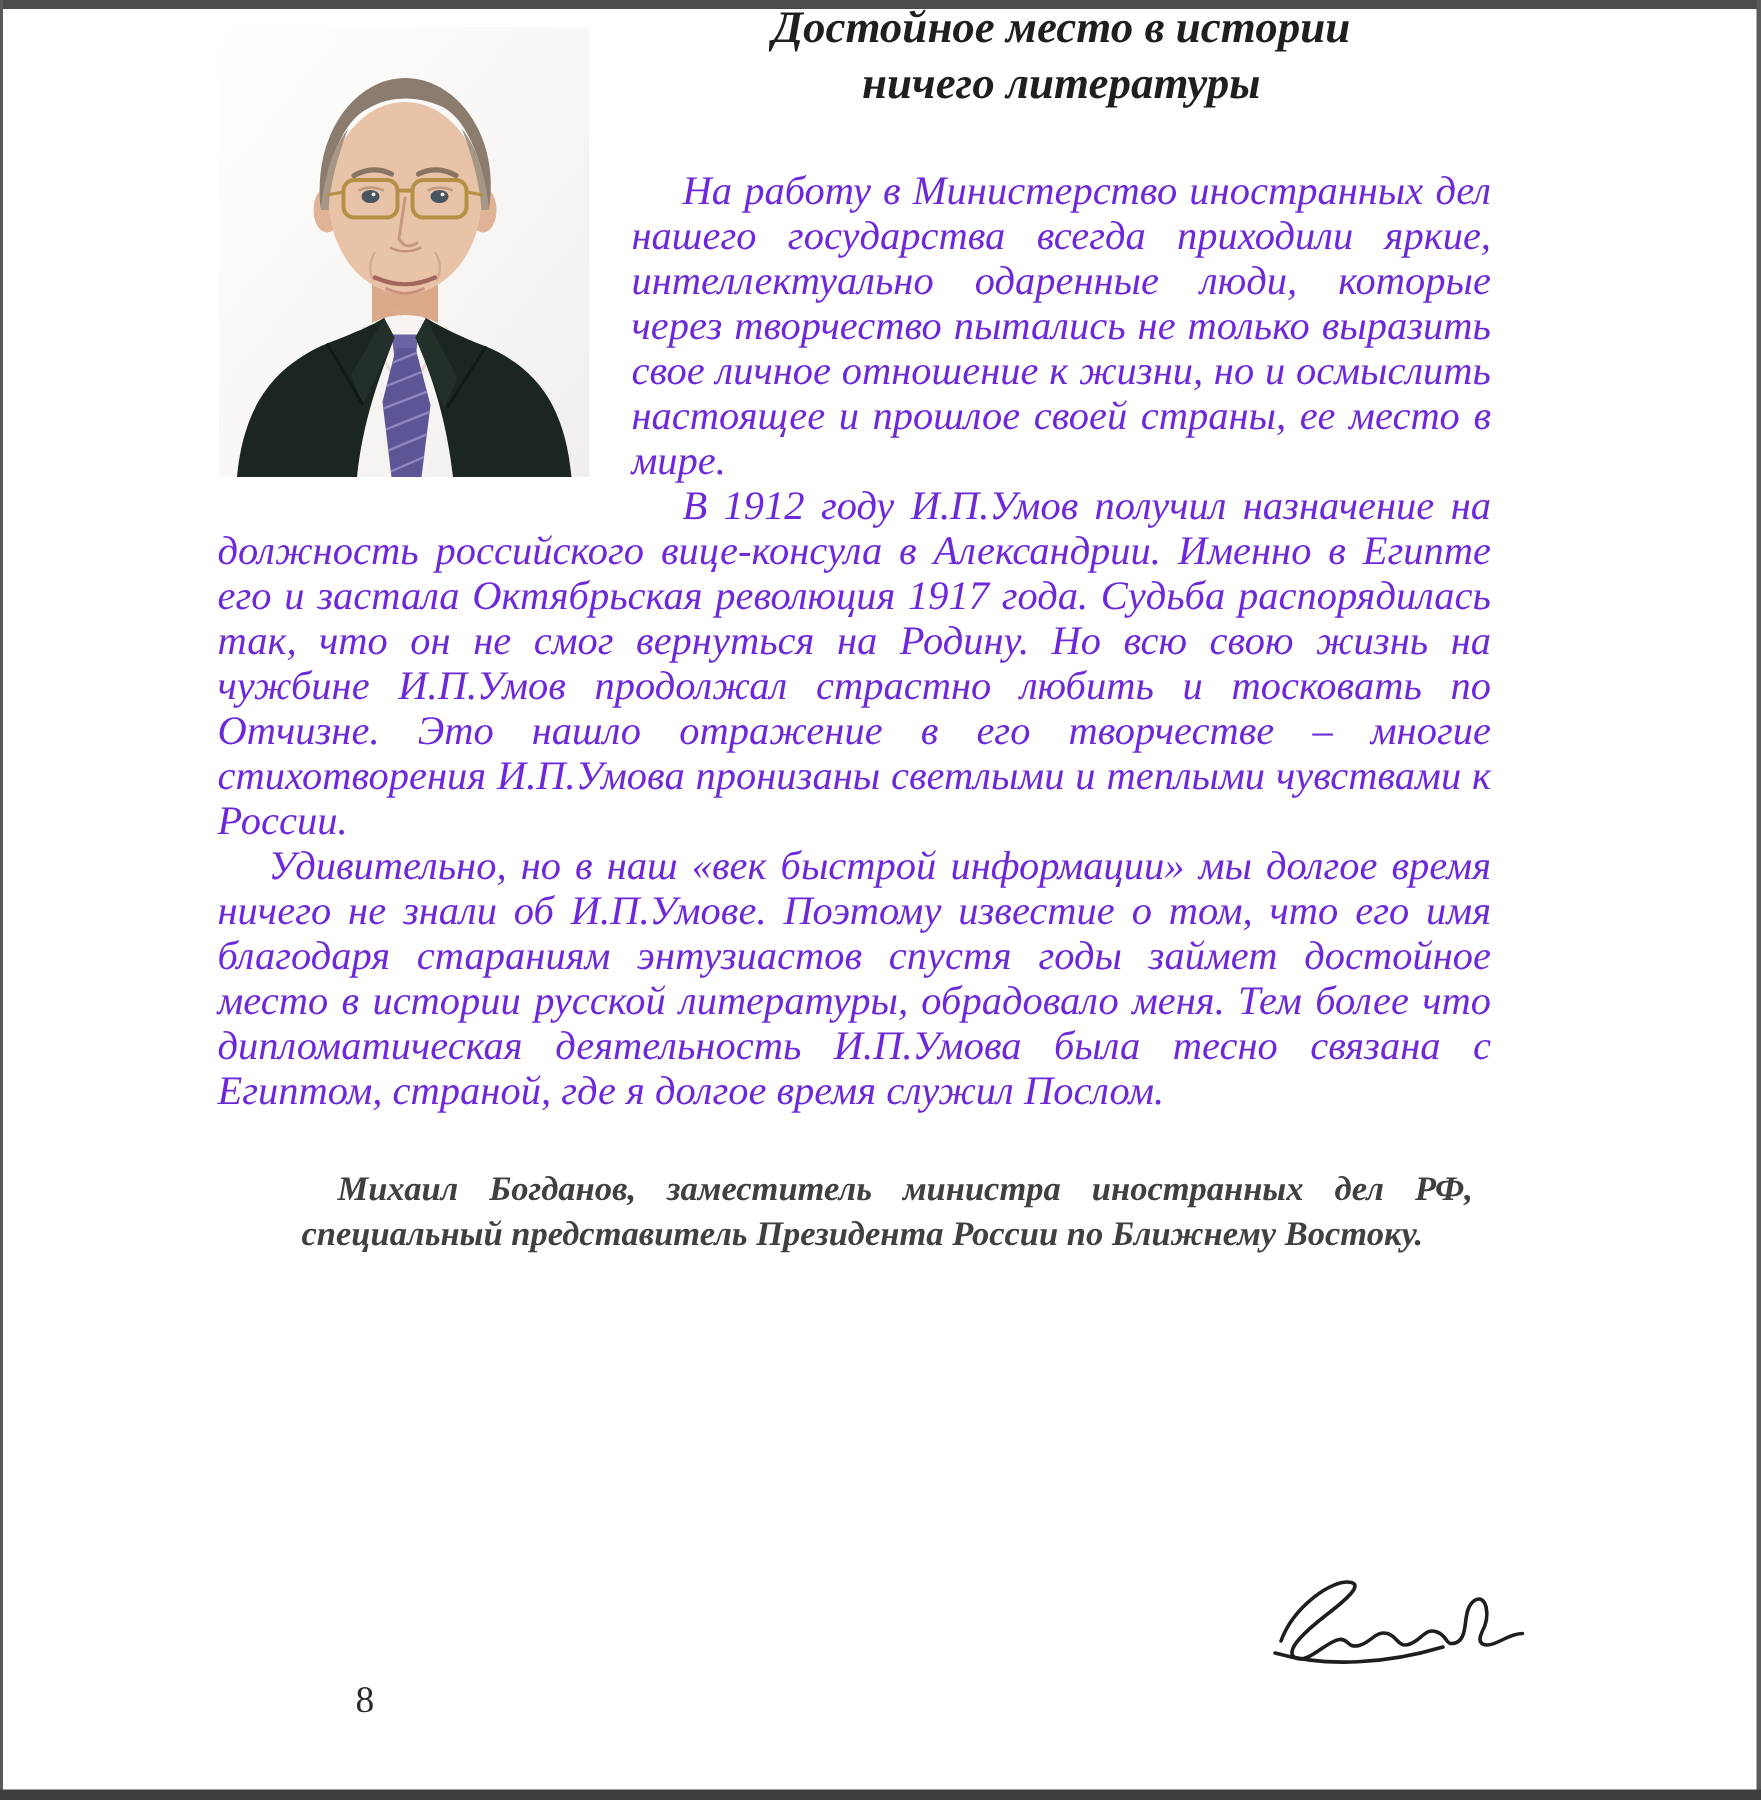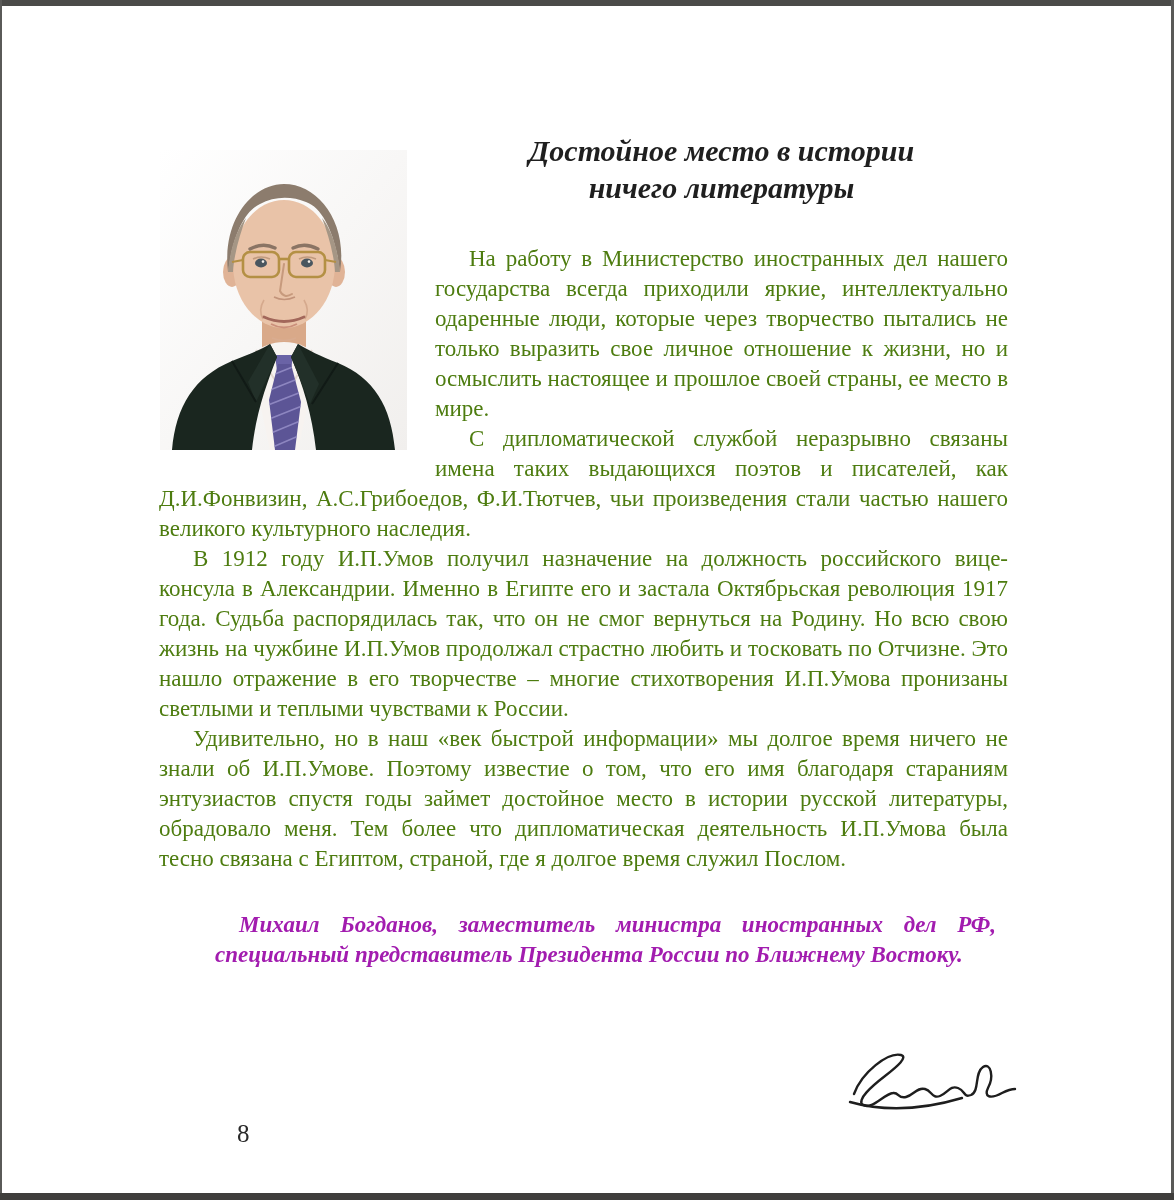--- a/index.html
+++ b/index.html
@@ -12,57 +12,57 @@
     color: #262626;
   }
   .edge { position: absolute; background: #4b4b49; }
   .edge-top { top: 0; left: 0; width: 1174px; height: 6px; }
   .edge-bottom { bottom: 0; left: 0; width: 1174px; height: 7px; background: #3f3e3c; }
   .edge-left { top: 0; left: 0; width: 2px; height: 1200px; background: #5a5a58; }
   .edge-right { top: 0; right: 0; width: 3px; height: 1200px; background: #5a5a58; }
 
   .content {
     position: absolute;
-    left: 159px; top: 0;
+    left: 145px; top: 0;
     width: 849px;
-    padding-top: 132px;
   }
   .photo {
     float: left;
     width: 247px; height: 300px;
     margin: 18px 28px 12px 1px;
   }
   .photo svg { display: block; width: 247px; height: 300px; }
 
   .title {
     font-size: 30px;
     line-height: 37px;
     font-weight: bold;
     font-style: italic;
     text-align: center;
     color: #1f1f1f;
     margin: 0 0 38px 0;
   }
   .body-text p {
-    font-size: 23px;
+    font-size: 27px;
     line-height: 30px;
     margin: 0;
     text-align: justify;
     text-indent: 34px;
-    color: #4d7c0f;
+    color: #6d28d9;
+    font-style: italic;
   }
   .attribution {
     margin: 36px 12px 0 56px;
     text-indent: 24px;
     font-size: 23px;
     line-height: 30px;
     font-weight: bold;
     font-style: italic;
     text-align: justify;
-    color: #a21caf;
+    color: #404040;
   }
   .signature {
     position: absolute;
     left: 840px; top: 1042px;
     width: 180px; height: 78px;
   }
   .page-number {
     position: absolute;
     left: 237px; top: 1120px;
     font-size: 25px;
@@ -146,21 +146,20 @@
     </svg>
   </div>
 
   <h1 class="title">
     <span>Достойное место в истории</span><br>
     <span>ничего литературы</span>
   </h1>
 
   <div class="body-text">
     <p>На работу в Министерство иностранных дел нашего государства всегда приходили яркие, интеллектуально одаренные люди, которые через творчество пытались не только выразить свое личное отношение к жизни, но и осмыслить настоящее и прошлое своей страны, ее место в мире.</p>
-    <p>С дипломатической службой неразрывно связаны имена таких выдающихся поэтов и писателей, как Д.И.Фонвизин, А.С.Грибоедов, Ф.И.Тютчев, чьи произведения стали частью нашего великого культурного наследия.</p>
     <p>В 1912 году И.П.Умов получил назначение на должность российского вице-консула в Александрии. Именно в Египте его и застала Октябрьская революция 1917 года. Судьба распорядилась так, что он не смог вернуться на Родину. Но всю свою жизнь на чужбине И.П.Умов продолжал страстно любить и тосковать по Отчизне. Это нашло отражение в его творчестве – многие стихотворения И.П.Умова пронизаны светлыми и теплыми чувствами к России.</p>
     <p>Удивительно, но в наш «век быстрой информации» мы долгое время ничего не знали об И.П.Умове. Поэтому известие о том, что его имя благодаря стараниям энтузиастов спустя годы займет достойное место в истории русской литературы, обрадовало меня. Тем более что дипломатическая деятельность И.П.Умова была тесно связана с Египтом, страной, где я долгое время служил Послом.</p>
   </div>
 
   <p class="attribution">Михаил Богданов, заместитель министра иностранных дел РФ, специальный представитель Президента России по Ближнему Востоку.</p>
 </div>
 
 <div class="signature">
   <svg viewBox="0 0 180 78" xmlns="http://www.w3.org/2000/svg">
     <g fill="none" stroke="#1e1e1e" stroke-width="2.4" stroke-linecap="round">

